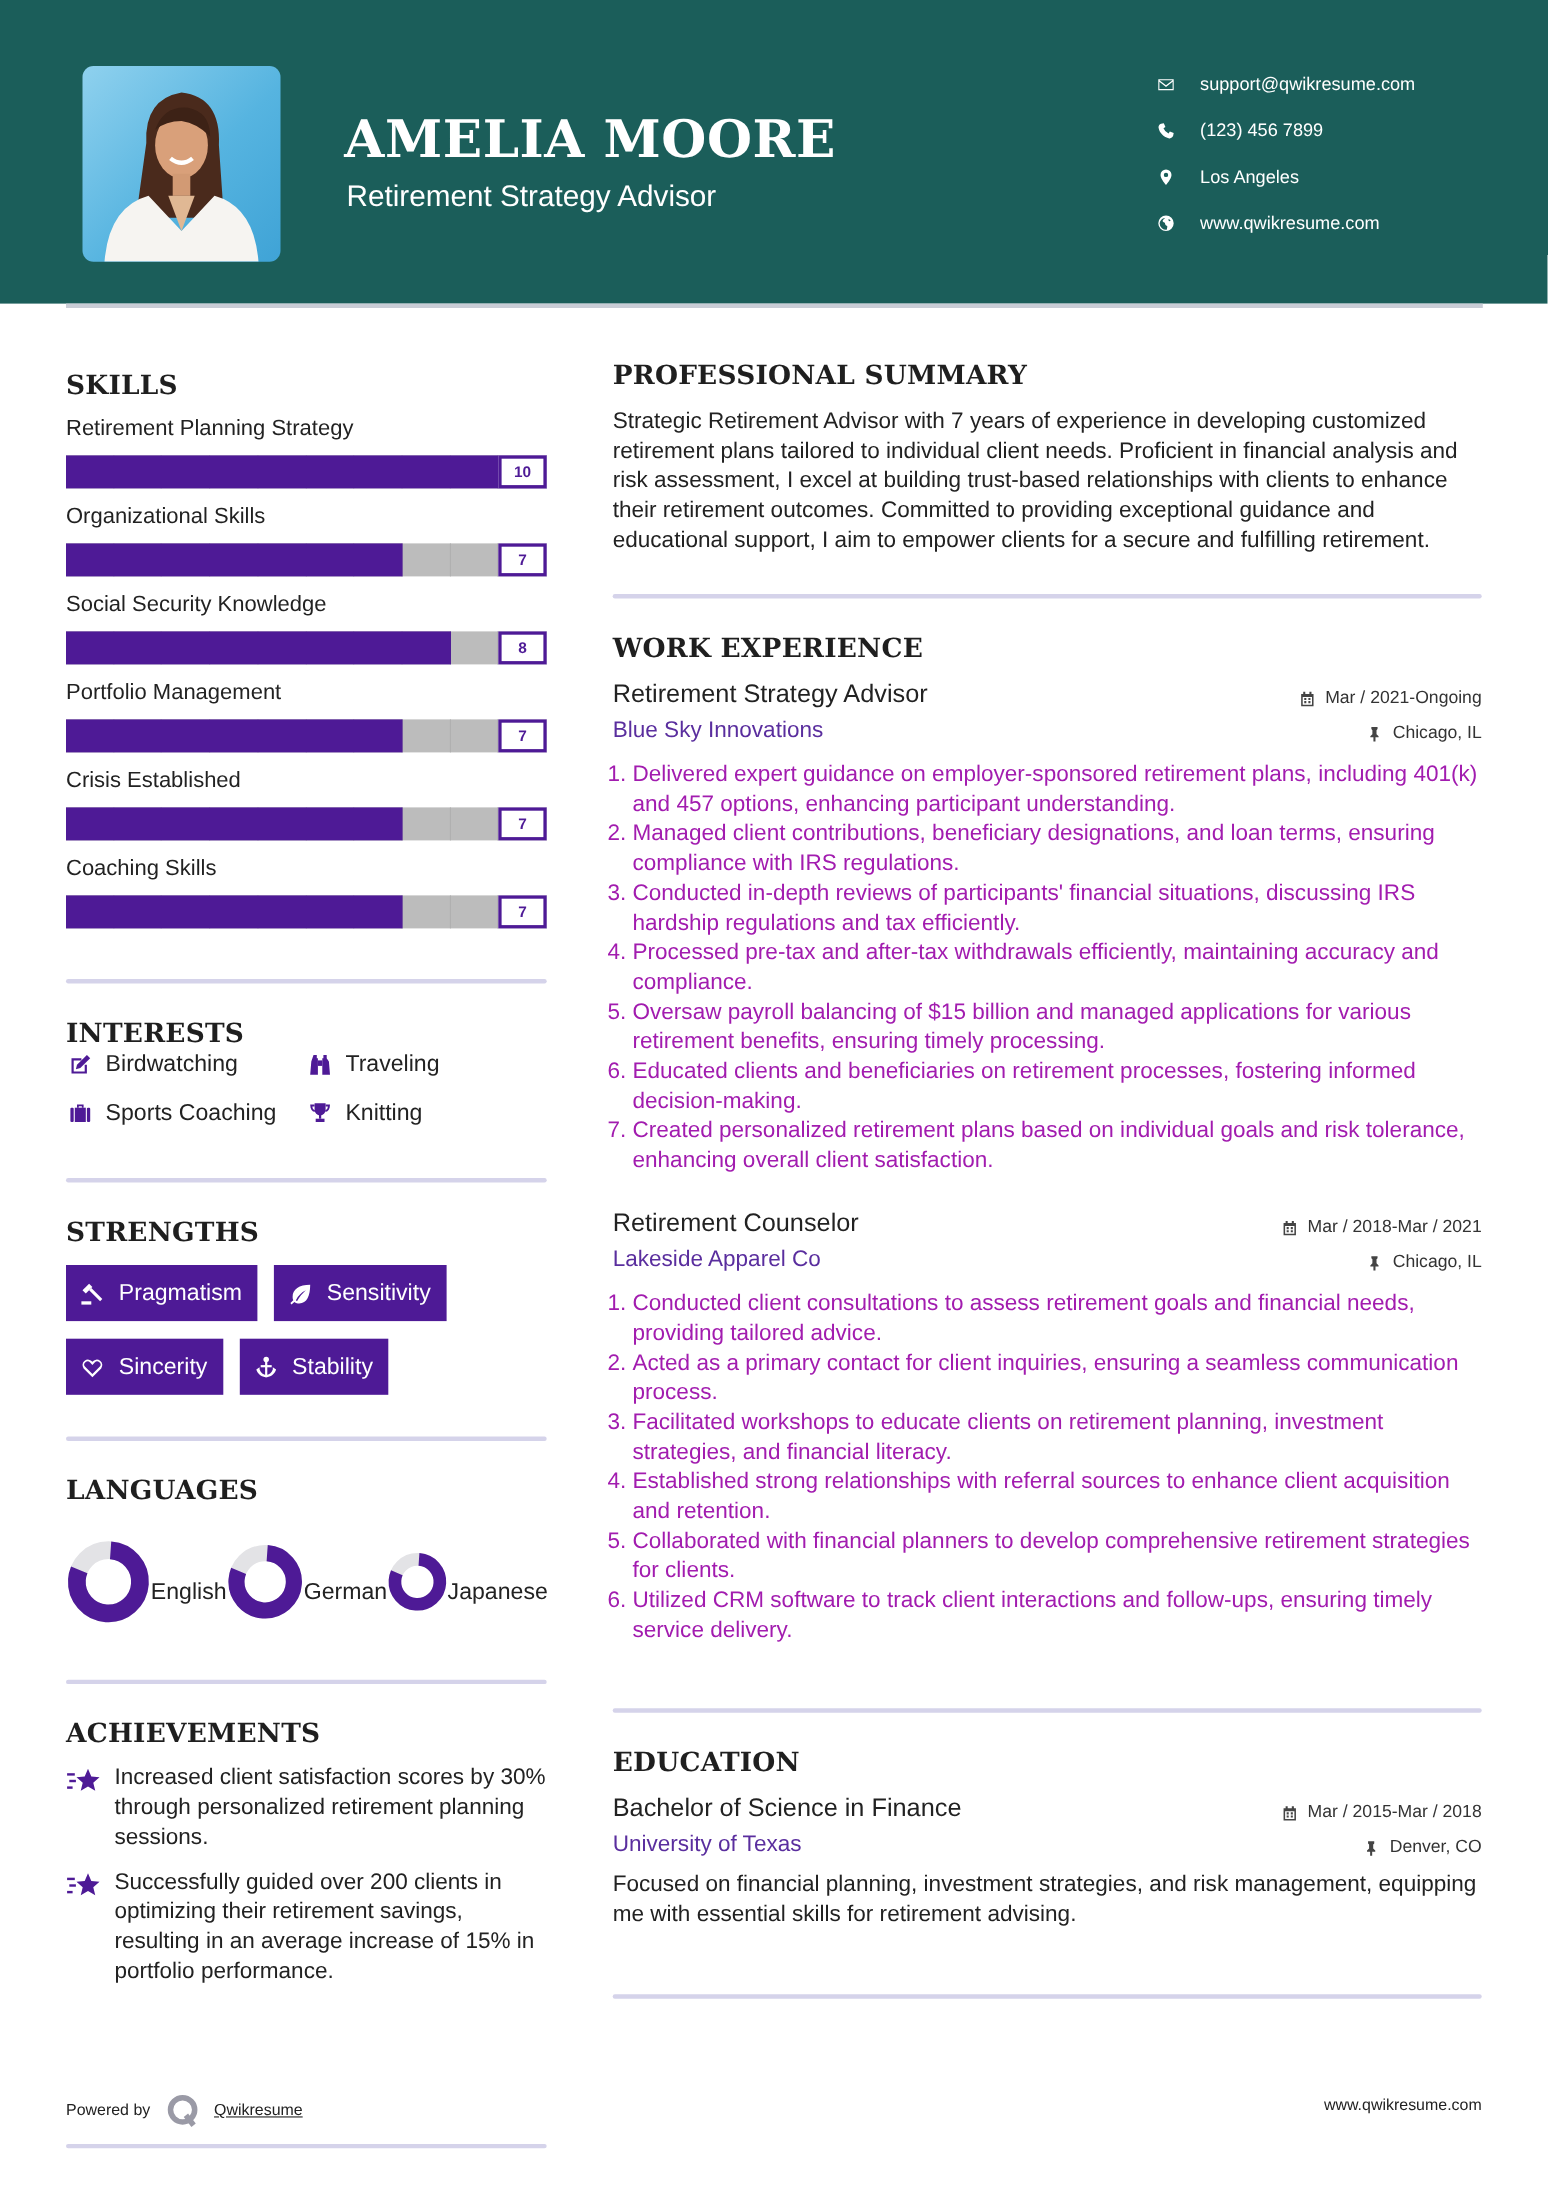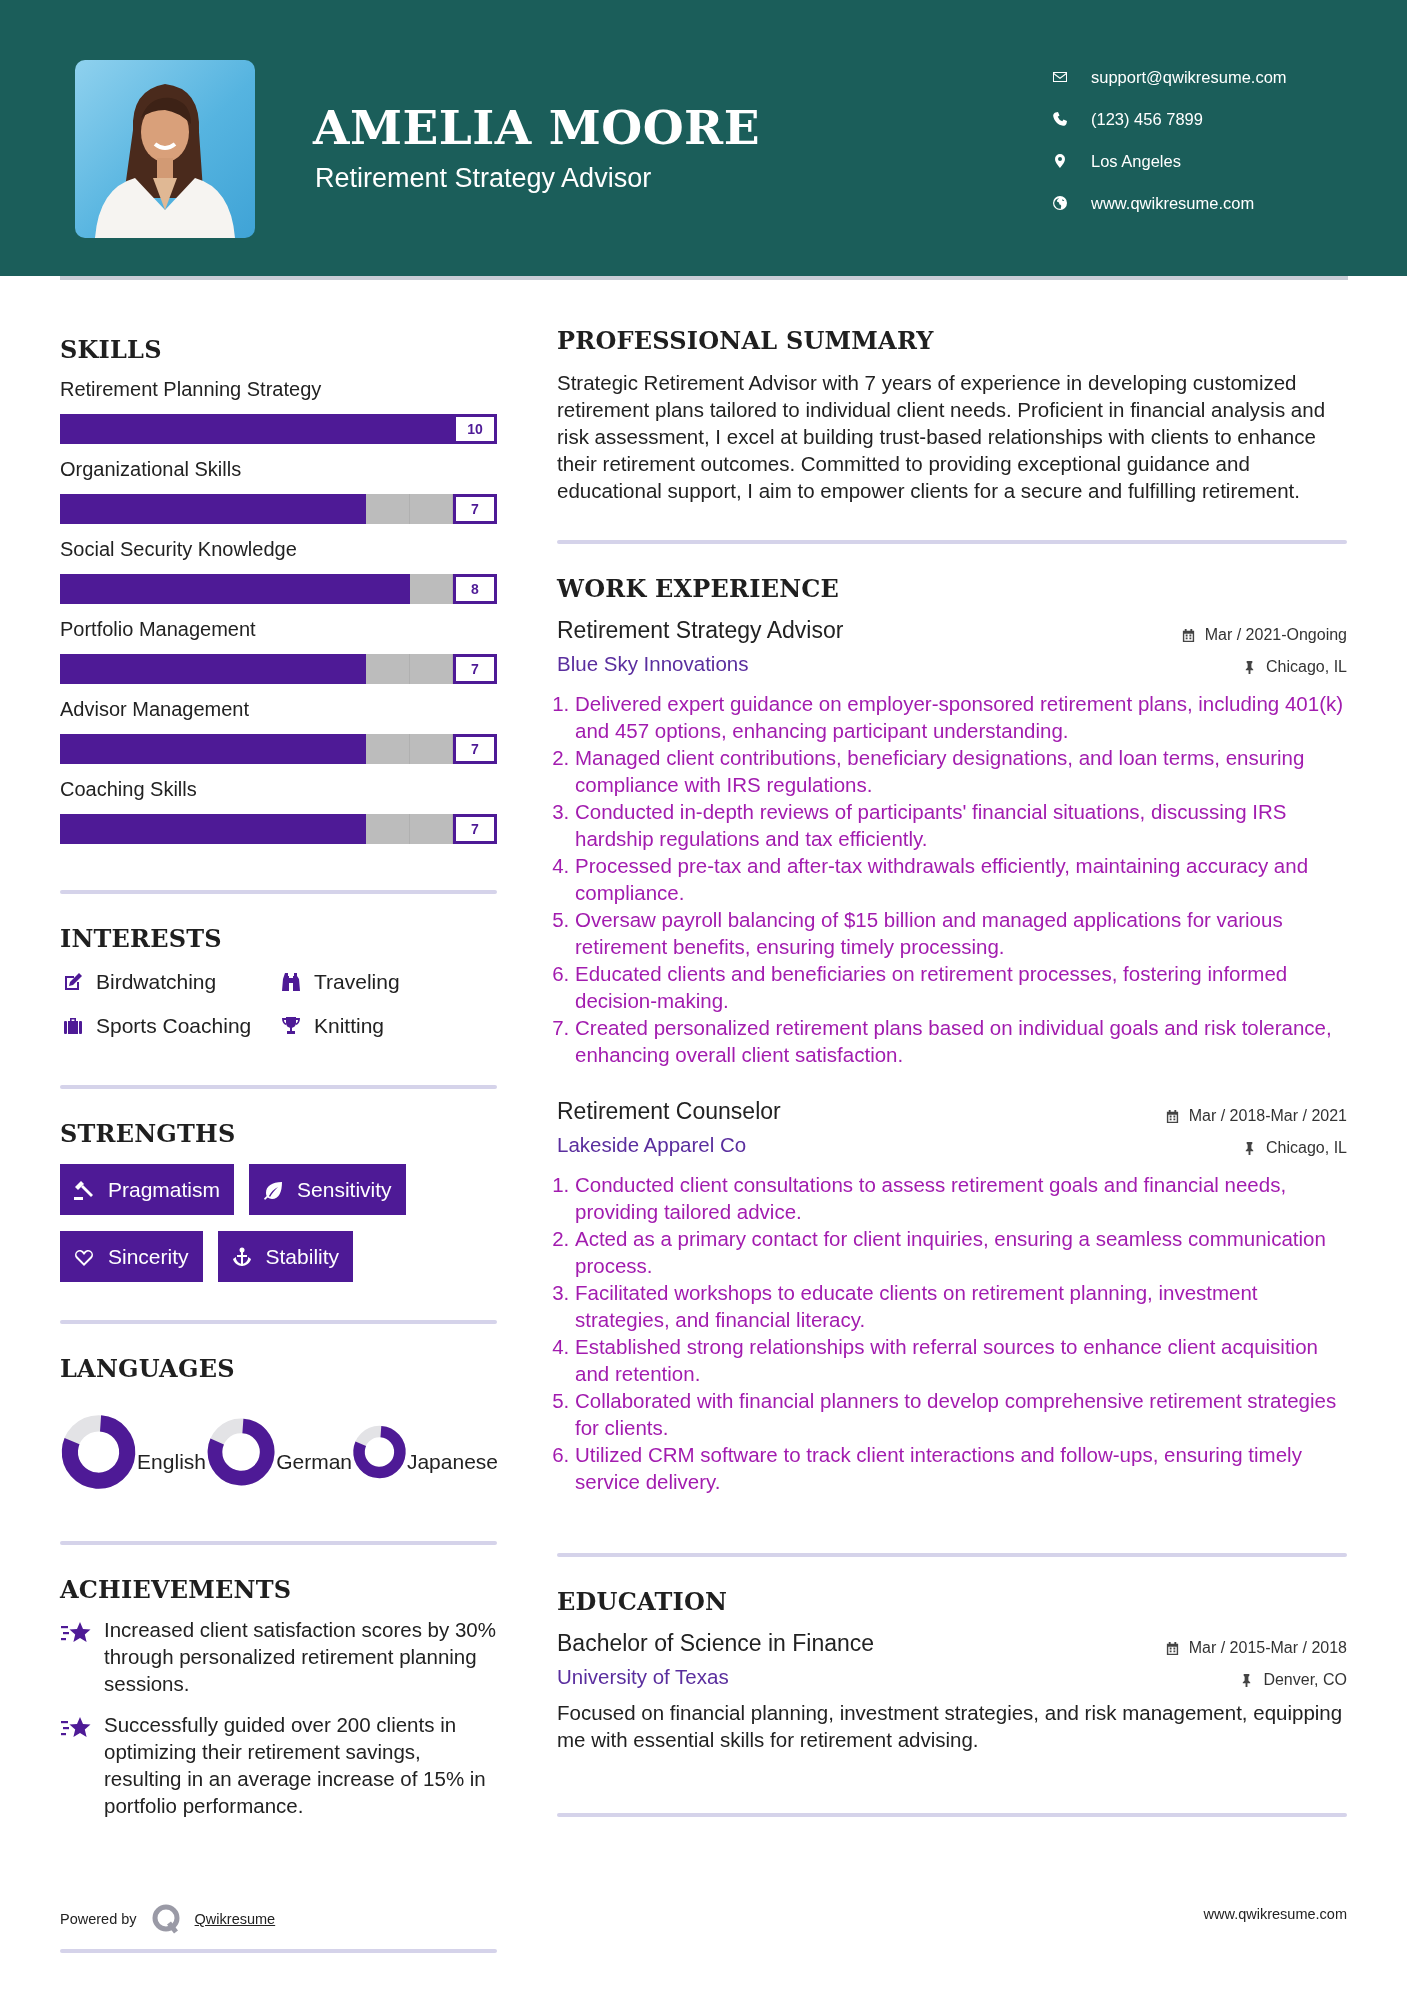--- a/index.html
+++ b/index.html
@@ -25,21 +25,21 @@
   .sec-h { font-family: "DejaVu Serif", "Liberation Serif", serif; font-weight: bold; font-size: 24px; color: #1f1f1f; letter-spacing: 0.2px; }
   .divider { height: 4px; background: #d5d3ea; border-radius: 2px; }
 
   .skill-label { font-size: 20px; color: #222; margin-top: 14px; height: 26px; }
   .skill-bar { position: relative; height: 30px; margin-top: 10px; background: #bcbcbc; display: flex; }
   .skill-bar .seg { flex: 1; border-right: 1px solid #b0b0b0; height: 100%; }
   .skill-bar .fill { position: absolute; left: 0; top: 0; height: 100%; background: #4e1a96; }
   .skill-bar .score { position: absolute; right: 0; top: 0; width: 44px; height: 30px; background: #fff; border: 3px solid #4e1a96;
                       font-size: 14px; font-weight: bold; color: #4e1a96; display: flex; align-items: center; justify-content: center; }
 
-  .interests { display: grid; grid-template-columns: 218px 200px; row-gap: 14px; margin-top: 14px; }
+  .interests { display: grid; grid-template-columns: 218px 200px; row-gap: 14px; }
   .interest { display: flex; align-items: center; font-size: 21px; color: #222; height: 30px; }
   .interest .ic { width: 26px; height: 24px; margin-right: 10px; display: flex; align-items: center; justify-content: center; }
   .interest .ic svg { width: 22px; height: 22px; fill: #4e1a96; }
 
   .strengths { display: flex; flex-wrap: wrap; gap: 16px 15px; margin-top: 16px; width: 420px; text-align: right; }
   .strength { background: #4e1a96; color: #fff; height: 51px; padding: 0 14px 0 12px; display: flex; align-items: center; font-size: 21px; }
   .strength .ic { width: 24px; height: 24px; margin-right: 12px; display: flex; align-items: center; justify-content: center; }
   .strength .ic svg { width: 22px; height: 22px; fill: #fff; }
 
   .langs { display: flex; margin-top: 26px; }
@@ -182,21 +182,21 @@
           <div class="seg"></div>
           <div class="seg"></div>
           <div class="seg"></div>
           <div class="seg"></div>
           <div class="seg"></div>
           <div class="seg"></div>
           <div class="seg"></div>
           <div class="fill" style="width: 70%;"></div>
           <div class="score">7</div>
         </div>
-        <div class="skill-label">Advisor Management</div>
+        <div class="skill-label">Crisis Established</div>
         <div class="skill-bar">
           <div class="seg"></div>
           <div class="seg"></div>
           <div class="seg"></div>
           <div class="seg"></div>
           <div class="seg"></div>
           <div class="seg"></div>
           <div class="seg"></div>
           <div class="seg"></div>
           <div class="seg"></div>

